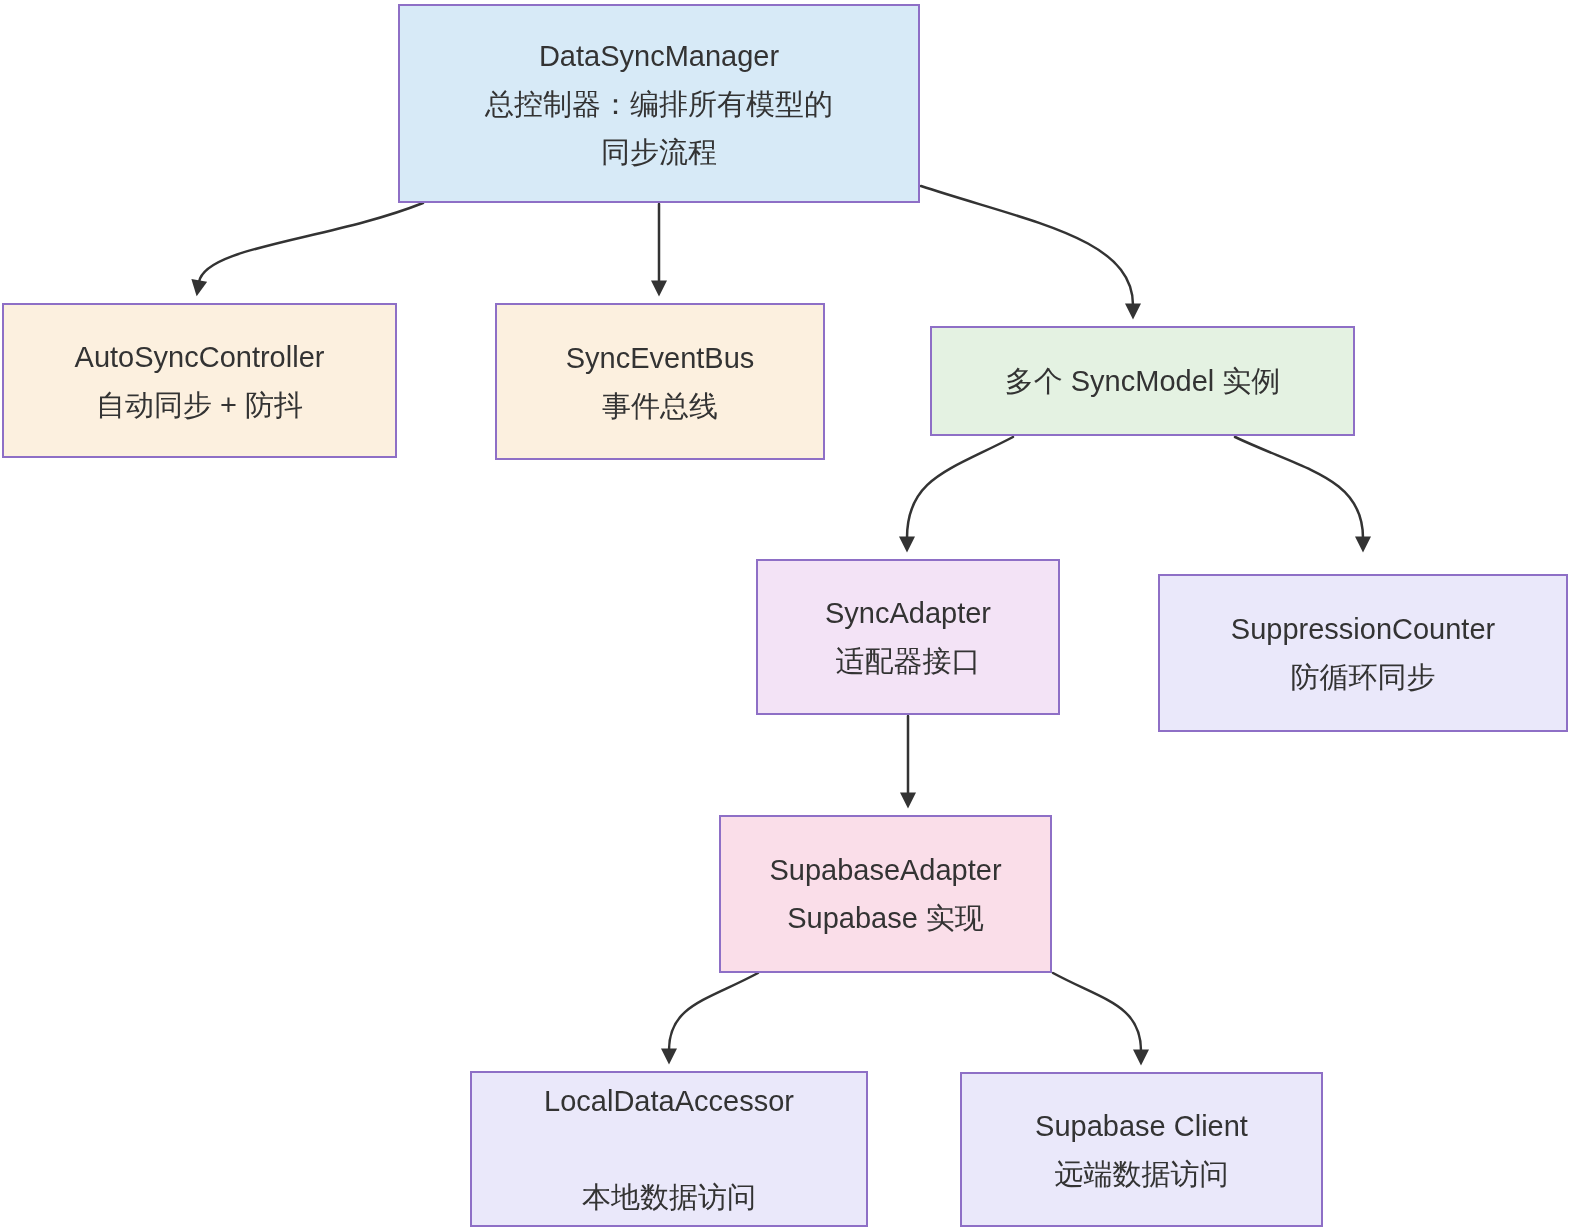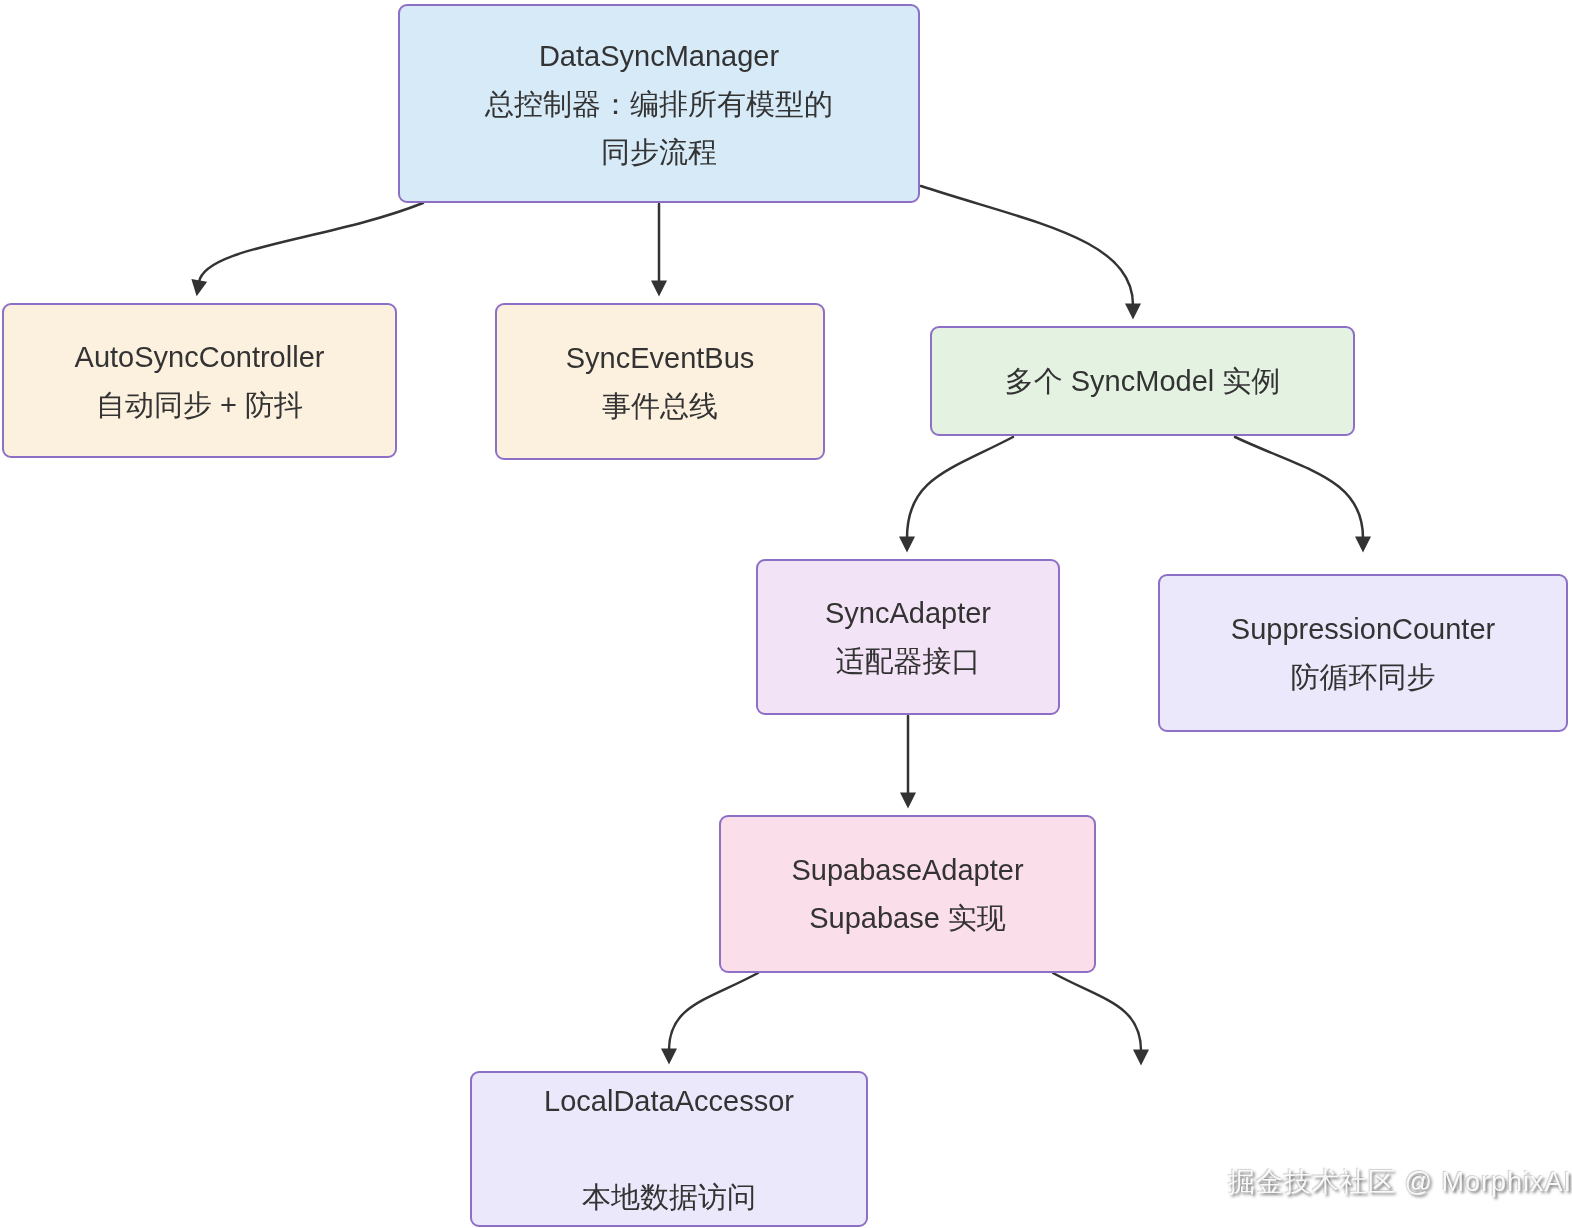--- a/index.html
+++ b/index.html
@@ -13,21 +13,21 @@
   }
   .arrows {
     position: absolute;
     left: 0; top: 0;
     width: 1572px; height: 1228px;
   }
   .node {
     position: absolute;
     box-sizing: border-box;
     border: 2.5px solid #8e6fc6;
-    border-radius: 9px;
+    border-radius: 0;
     display: flex;
     flex-direction: column;
     align-items: center;
     justify-content: center;
     text-align: center;
     color: #333333;
     font-size: 29px;
     line-height: 48px;
   }
   .watermark {
@@ -87,26 +87,29 @@
   <div class="node" style="left: 756px; top: 559px; width: 304px; height: 156px; background: rgb(243, 227, 246);">
     <span>SyncAdapter</span>
     <span>适配器接口</span>
   </div>
 
   <div class="node" style="left: 1158px; top: 559px; width: 410px; height: 158px; background: rgb(234, 232, 250); margin-top: 15px;">
     <span>SuppressionCounter</span>
     <span>防循环同步</span>
   </div>
 
-  <div class="node" style="left: 719px; top: 815px; width: 377px; height: 158px; background: rgb(250, 222, 233);">
+  <div class="node" style="left: 719px; top: 815px; width: 333px; height: 158px; background: rgb(250, 222, 233);">
     <span>SupabaseAdapter</span>
     <span>Supabase 实现</span>
   </div>
 
   <div class="node" style="left: 470px; top: 1071px; width: 398px; height: 156px; background: rgb(234, 232, 250); gap: 48px;">
     <span>LocalDataAccessor</span>
     <span>本地数据访问</span>
   </div>
 
+  <div class="node" style="left: 960px; top: 1072px; width: 363px; height: 155px; background: rgb(234, 232, 250);">
+    <span>Supabase Client</span>
+    <span>远端数据访问</span>
+  </div>
 
-  <div class="watermark">掘金技术社区 @ MorphixAI</div>
 
 </div>
 
 </body></html>

